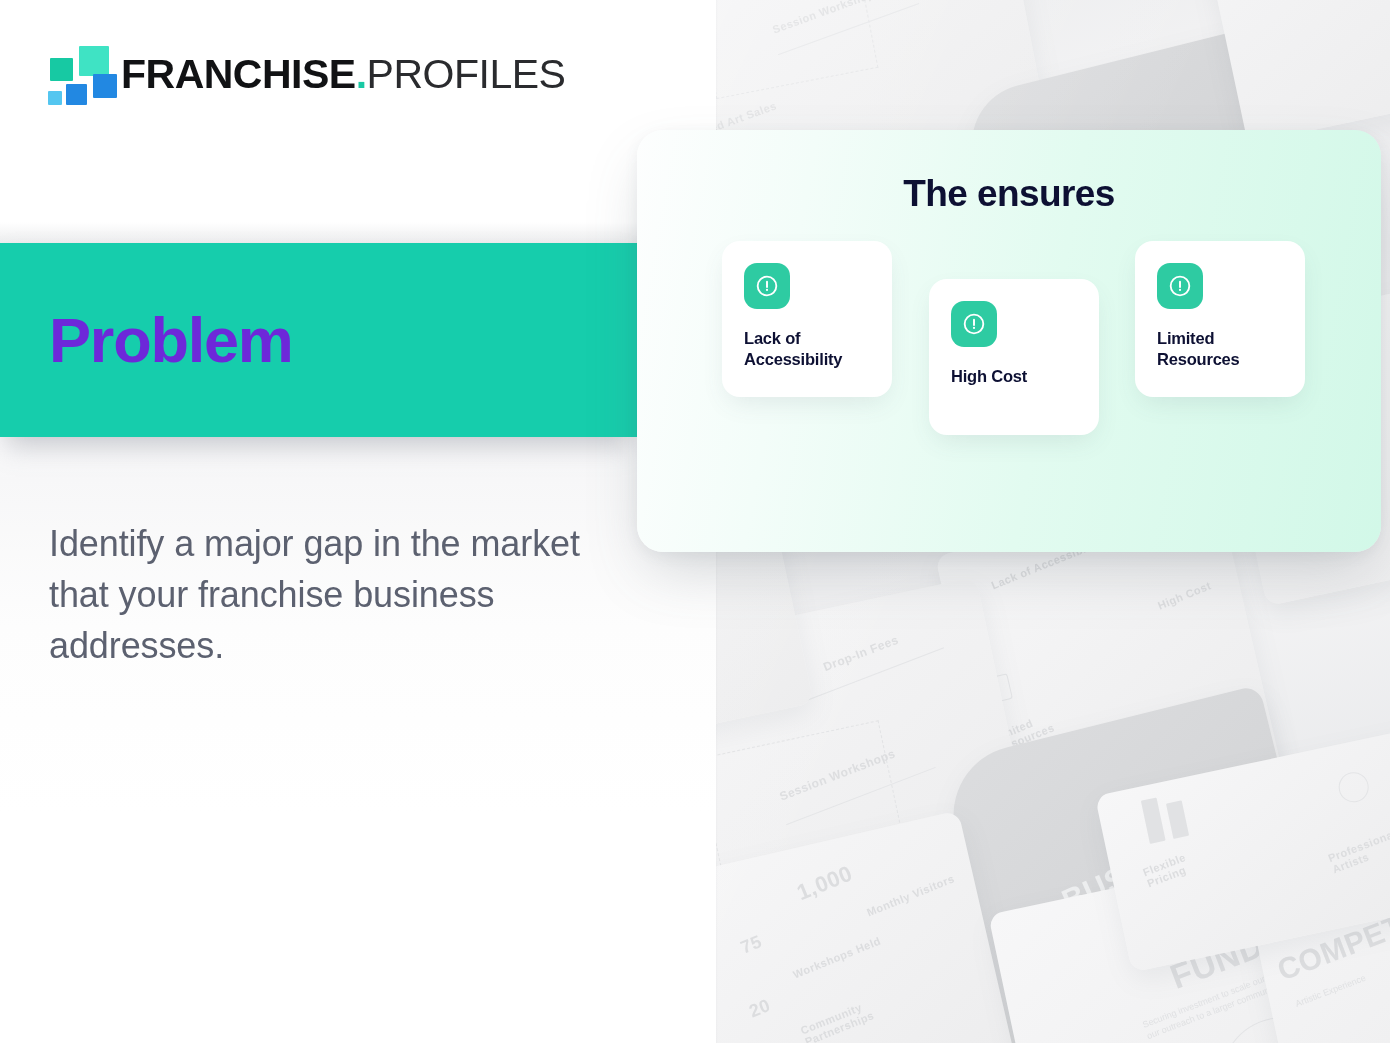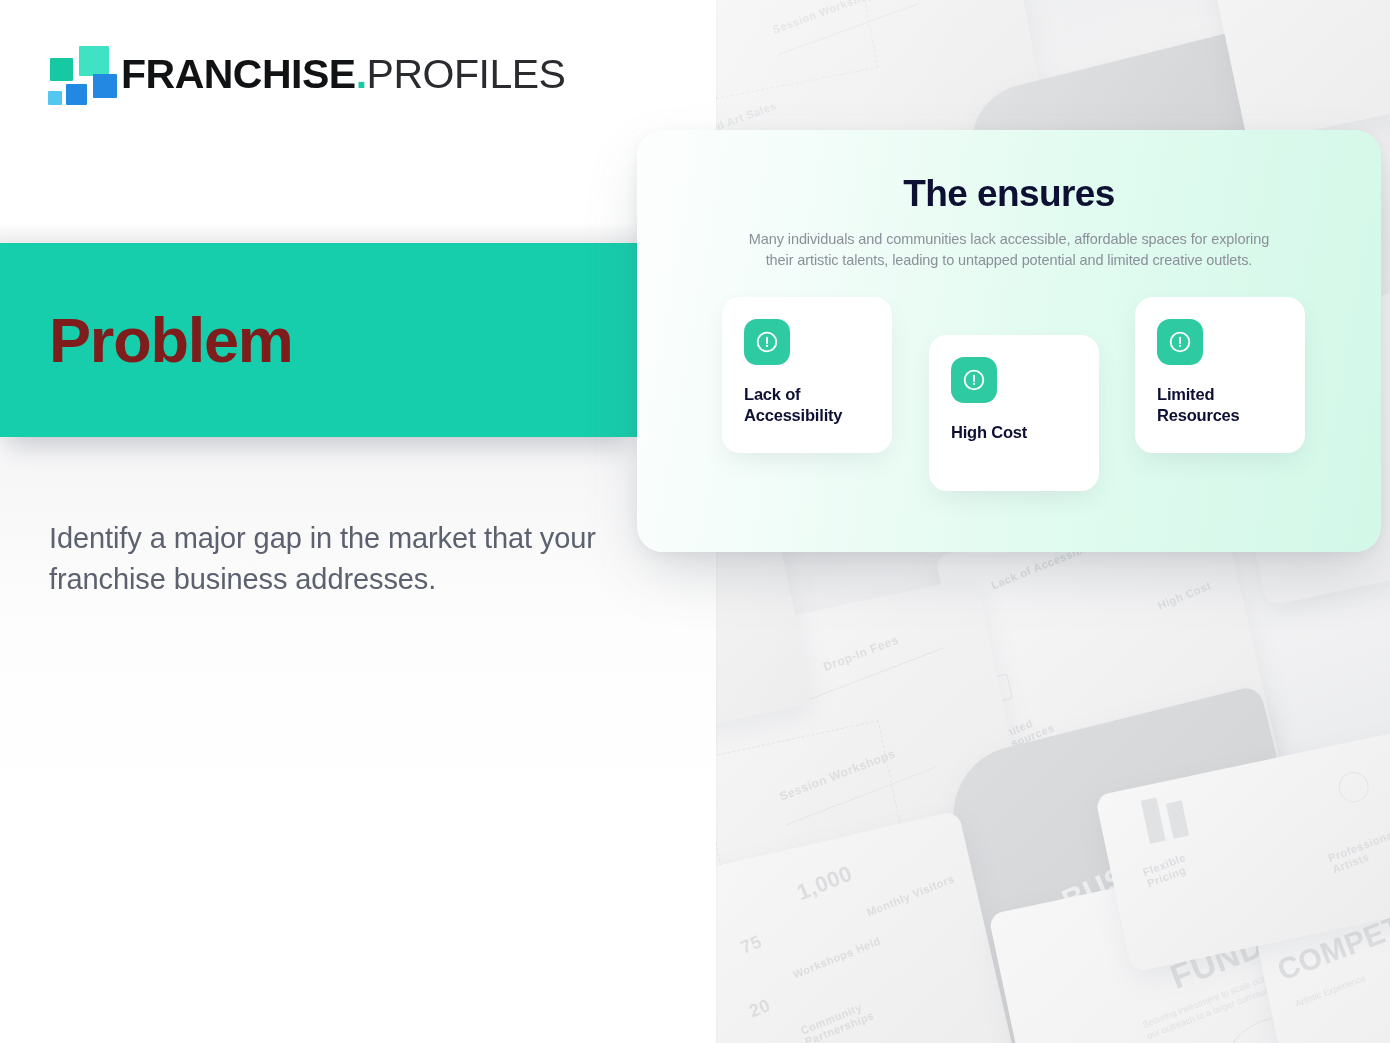--- a/index.html
+++ b/index.html
@@ -73,28 +73,28 @@
     position:absolute; left:0; top:222px; width:637px; height:22px;
     background:linear-gradient(180deg,rgba(255,255,255,0) 0%,rgba(150,153,160,.18) 100%);
   }
   .banner{
     position:absolute; left:0; top:243px; width:637px; height:194px;
     background:#16cdac;
     box-shadow:0 14px 26px -6px rgba(120,125,135,.42);
     display:flex; align-items:center;
   }
   .banner h1{
-    margin-left:49px; font-size:63px; font-weight:bold; color:#7f1d1d;
+    margin-left:49px; font-size:63px; font-weight:bold; color:#6d28d9;
     letter-spacing:-1.2px; line-height:1;
   }
 
   
   .body-copy{ position:absolute; left:49px; top:518px; width:575px; }
   .body-copy p{
-    font-size:29px; line-height:1.42; color:#5c6170; margin-bottom:38px;
+    font-size:36px; line-height:1.42; color:#5c6170; margin-bottom:38px;
     letter-spacing:-0.1px;
   }
   .body-copy p:last-child{ margin-bottom:0; }
 
   
   .mint-card{
     position:absolute; left:637px; top:130px; width:744px; height:422px;
     border-radius:26px;
     background:linear-gradient(100deg,#fdfefe 0%,#f3fdf9 22%,#e2fbf0 55%,#d2f8e8 100%);
     box-shadow:0 26px 60px -12px rgba(90,100,110,.26), 0 4px 14px rgba(90,100,110,.08);
@@ -236,21 +236,20 @@
       <h1>Problem</h1>
     </div>
 
     <div class="body-copy">
       <p>Identify a major gap in the market that your franchise business addresses.</p>
     </div>
   </div>
 
   <div class="mint-card">
     <div class="mc-title">The ensures</div>
-    <div class="mc-sub">Many individuals and communities lack accessible, affordable spaces for exploring their artistic talents, leading to untapped potential and limited creative outlets.</div>
 
     <div class="cards-row">
 
       <div class="pcard pcard-1">
         <div class="icon-box">
           <svg width="26" height="26" viewBox="0 0 24 24" fill="none" aria-hidden="true">
             <circle cx="12" cy="12" r="8.6" stroke="#ffffff" stroke-width="1.7"></circle>
             <line x1="12" y1="8.1" x2="12" y2="13" stroke="#ffffff" stroke-width="1.8" stroke-linecap="round"></line>
             <circle cx="12" cy="15.6" r="1" fill="#ffffff"></circle>
           </svg>

